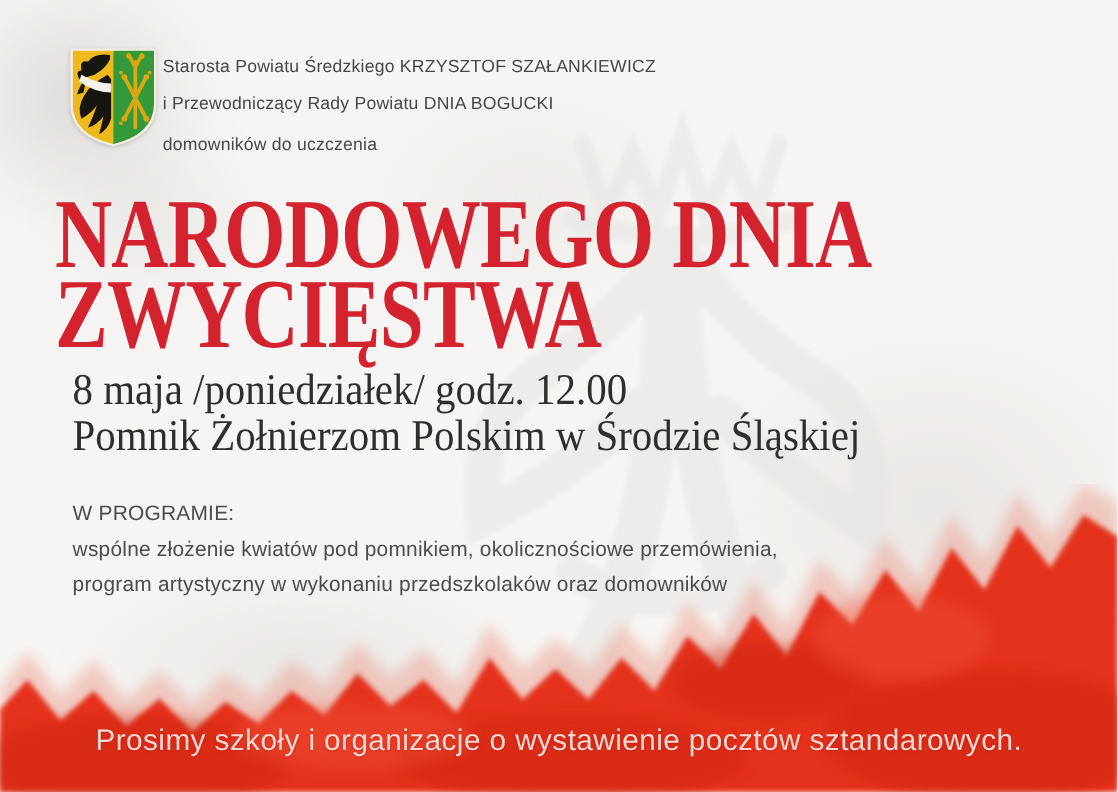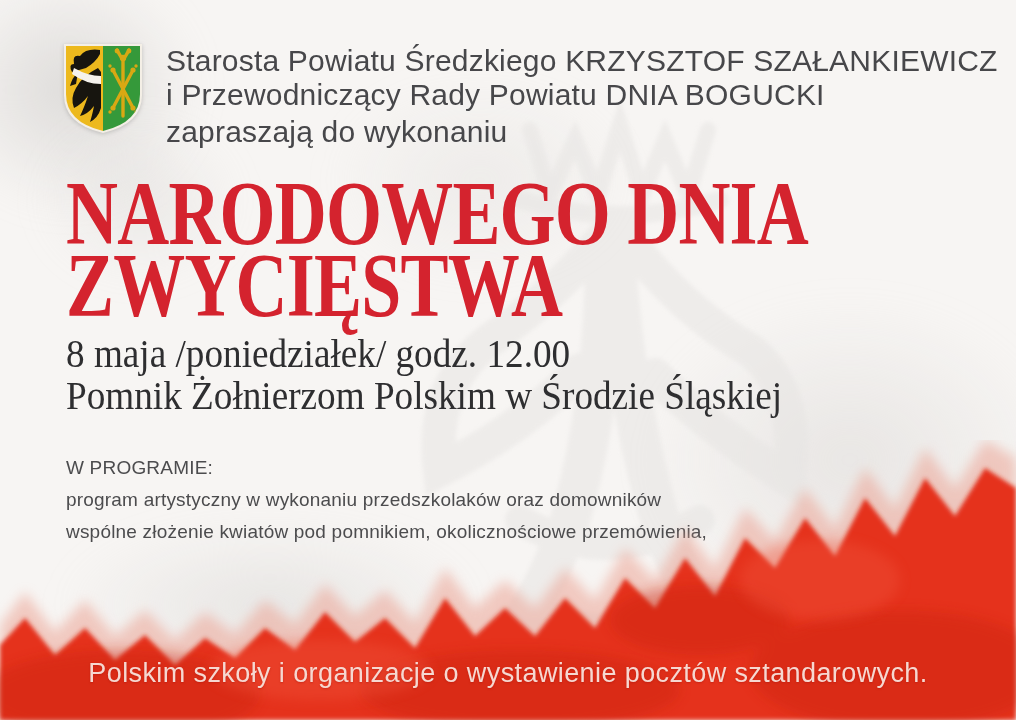--- a/index.html
+++ b/index.html
@@ -19,26 +19,26 @@
   .smudge.s5{left:330px;top:80px;width:300px;height:200px;
     background:radial-gradient(closest-side,rgba(220,218,216,.35),rgba(220,218,216,0));}
 
   
   .eagle{position:absolute;left:370px;top:100px;width:470px;height:580px;opacity:.55;
     filter:blur(2px);pointer-events:none;}
 
   
   .header{position:absolute;left:62px;top:42px;display:flex;align-items:flex-start;}
   .crest{width:82px;height:92px;flex:0 0 auto;filter:drop-shadow(0 1px 2px rgba(0,0,0,.18));}
-  .header-text{margin-left:22px;padding-top:2px;color:#47474a;font-size:30px;
+  .header-text{margin-left:4px;padding-top:2px;color:#47474a;font-size:16px;
     line-height:34px;letter-spacing:.2px;}
   .header-text .h3{margin-top:3px;}
 
   
-  .title{position:absolute;left:66px;top:178px;margin:0;color:#d4232e;
+  .title{position:absolute;left:50px;top:178px;margin:0;color:#d4232e;
     font-family:"Liberation Serif",serif;font-weight:700;white-space:nowrap;}
   .title-line{display:block;font-size:90px;line-height:72px;letter-spacing:-1px;
     transform:scaleX(.80);transform-origin:left top;}
 
   
   .when,.where{position:absolute;left:66px;color:#2e2e30;white-space:nowrap;
     font-family:"Liberation Serif",serif;font-weight:400;font-size:40px;
     transform:scaleX(.93);transform-origin:left top;}
   .when{top:330px;}
   .where{top:372px;}
@@ -118,36 +118,36 @@
             <circle cx="74" cy="24" r="1.7"></circle>
           <circle cx="48" cy="70" r="1.7"></circle>
             <circle cx="74" cy="70" r="1.7"></circle>
         </g>
       </g>
     </svg>
 
     <div class="header-text">
       <div class="h1">Starosta Powiatu Średzkiego KRZYSZTOF SZAŁANKIEWICZ</div>
       <div class="h2">i Przewodniczący Rady Powiatu DNIA BOGUCKI</div>
-      <div class="h3">zapraszają do wykonaniu</div>
+      <div class="h3">domowników do uczczenia</div>
     </div>
   </header>
 
   <h1 class="title">
     <span class="title-line">NARODOWEGO DNIA</span>
     <span class="title-line">ZWYCIĘSTWA</span>
   </h1>
 
   <div class="when">8 maja /poniedziałek/ godz. 12.00</div>
   <div class="where">Pomnik Żołnierzom Polskim w Środzie Śląskiej</div>
 
   <div class="program">
     <div>W PROGRAMIE:</div>
+    <div>wspólne złożenie kwiatów pod pomnikiem, okolicznościowe przemówienia,</div>
     <div>program artystyczny w wykonaniu przedszkolaków oraz domowników</div>
-    <div>wspólne złożenie kwiatów pod pomnikiem, okolicznościowe przemówienia,</div>
   </div>
 
   <svg class="red-band" viewBox="0 0 1016 280" preserveAspectRatio="none" xmlns="http://www.w3.org/2000/svg">
     <defs>
       <filter id="soft1" x="-5%" y="-15%" width="110%" height="130%">
         <feGaussianBlur stdDeviation="6"></feGaussianBlur>
       </filter>
       <filter id="soft2" x="-5%" y="-15%" width="110%" height="130%">
         <feGaussianBlur stdDeviation="2.2"></feGaussianBlur>
       </filter>
@@ -171,15 +171,15 @@
       <ellipse cx="900" cy="230" rx="150" ry="60"></ellipse>
       <ellipse cx="700" cy="180" rx="90" ry="35"></ellipse>
     </g>
 
     <g fill="#f1543c" opacity=".35" filter="url(#soft1)">
       <ellipse cx="320" cy="230" rx="110" ry="30"></ellipse>
       <ellipse cx="820" cy="140" rx="80" ry="40"></ellipse>
     </g>
   </svg>
 
-  <div class="footer-note">Polskim szkoły i organizacje o wystawienie pocztów sztandarowych.</div>
+  <div class="footer-note">Prosimy szkoły i organizacje o wystawienie pocztów sztandarowych.</div>
 
 </div>
 
 </body></html>

